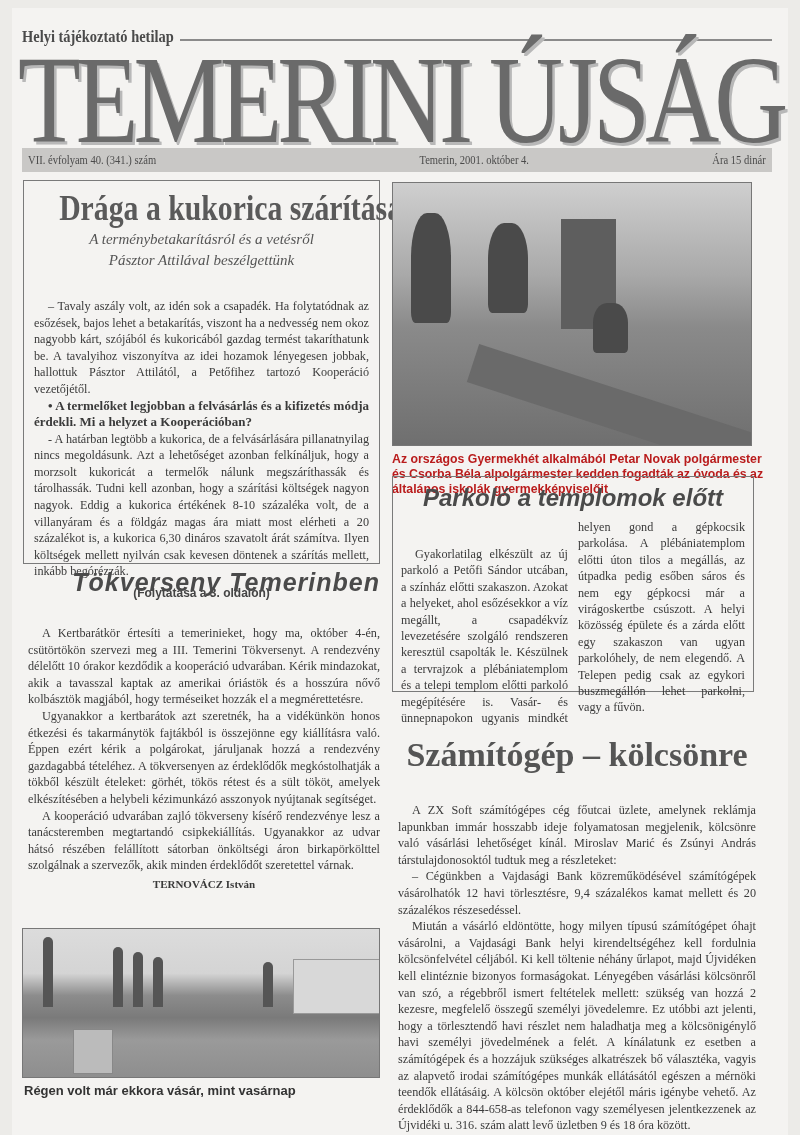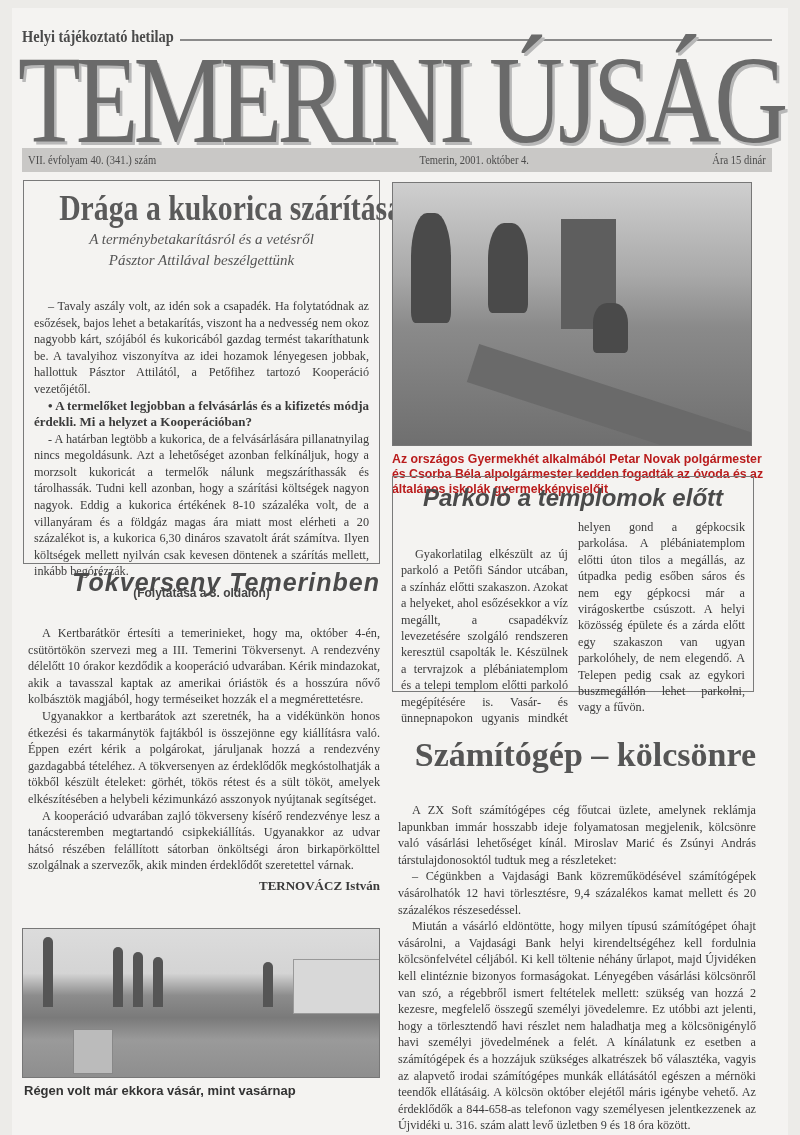--- a/index.html
+++ b/index.html
@@ -62,21 +62,21 @@
   .q { font-weight: bold; font-size: 13px; line-height: 16.5px; text-indent: 14px; }
   .cont { font-family: "Liberation Sans", sans-serif; font-weight: bold; font-size: 12px; text-align: center; margin-top: 6px; color:#444; }
 
   
   .art2 { position: absolute; left: 28px; top: 566px; width: 352px; }
   .art2 h2 {
     font-family: "Liberation Sans", sans-serif; font-style: italic; font-weight: 900;
     font-size: 25px; color: #4a4a4a; text-align: right; letter-spacing: 1px;
     line-height: 32px;
   }
-  .byline { text-align: right; font-weight: bold; font-size: 13px; margin-top: 4px; }
+  .byline { text-align: center; font-weight: bold; font-size: 11px; margin-top: 4px; }
 
   .photo2 {
     position: absolute; left: 22px; top: 928px; width: 358px; height: 150px;
     border: 1px solid #777;
     background:
       linear-gradient(180deg, #dcdcdc 0%, #d4d4d4 30%, #8c8c8c 45%, #7a7a7a 60%, #9a9a9a 75%, #8e8e8e 100%);
     overflow: hidden;
   }
   .photo2 .tree { position: absolute; bottom: 70px; width: 10px; background: #555; border-radius: 5px 5px 0 0; }
   .photo2 .truck { position: absolute; left: 270px; top: 30px; width: 110px; height: 55px; background: #d8d8d8; border: 1px solid #999; }
@@ -110,21 +110,21 @@
   .art3 h2 {
     font-family: "Liberation Sans", sans-serif; font-style: italic; font-weight: 900;
     font-size: 24px; color: #4a4a4a; text-align: center; line-height: 30px;
   }
   .cols2 { column-count: 2; column-gap: 10px; margin-top: 6px; }
   .cols2 .body-text { font-size: 12.2px; line-height: 16.4px; }
 
   
   .art4 { position: absolute; left: 398px; top: 735px; width: 358px; }
   .art4 h2 {
-    font-size: 34px; font-weight: bold; color: #555; text-align: right;
+    font-size: 34px; font-weight: bold; color: #555; text-align: center;
     line-height: 40px; margin-bottom: 4px;
   }
   .art4 .body-text p { text-indent: 14px; }
   .sig { text-align: right; font-size: 13px; margin-top: 4px; border-bottom: 1px solid #999; }
 </style>
 </head>
 <body>
 
 <div class="page"></div>
 

